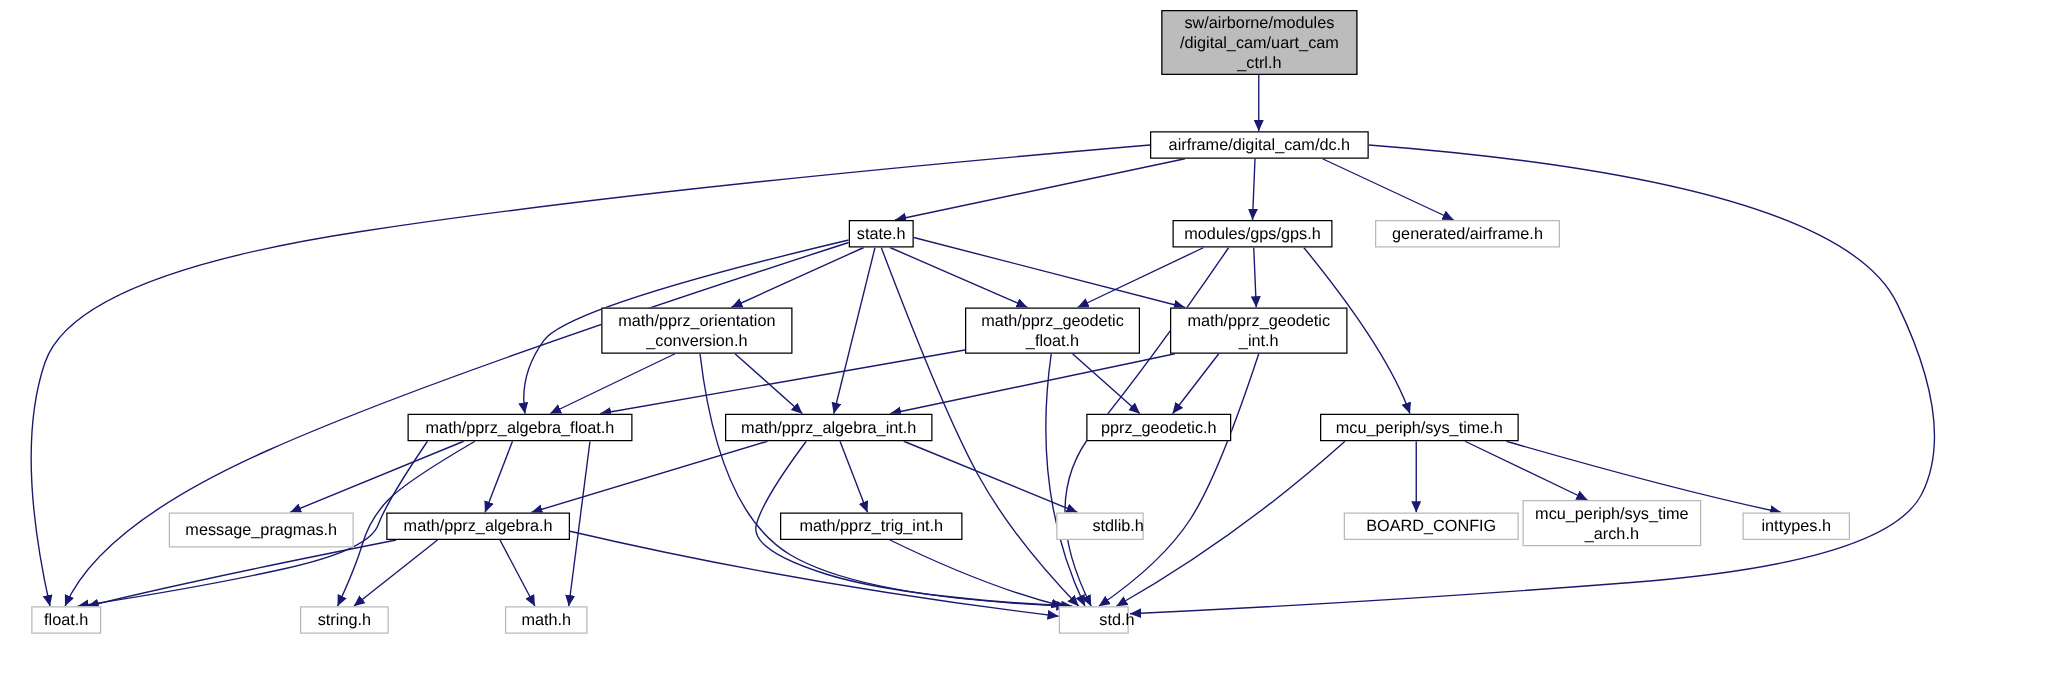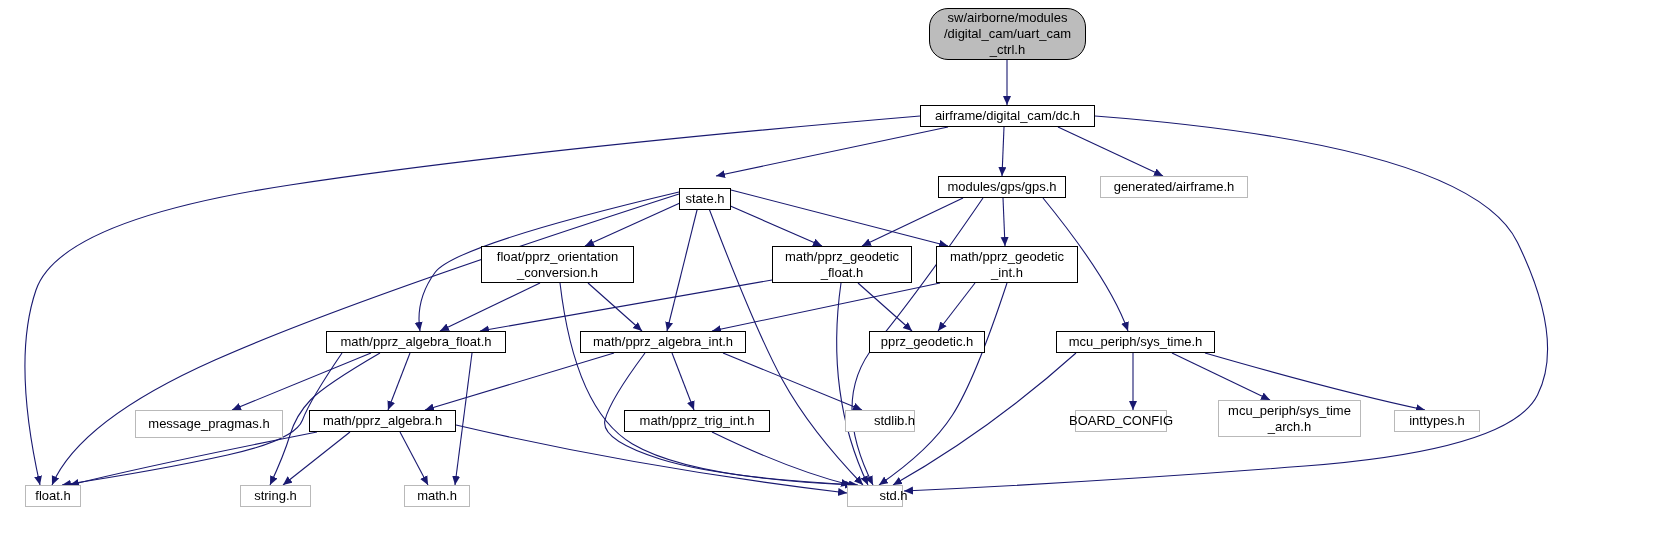--- a/index.html
+++ b/index.html
@@ -78,42 +78,42 @@
       <path class="edge" d="M 350,432 L 283,485" marker-end="url(#arrow)"></path>
       <path class="edge" d="M 400,432 L 428,485" marker-end="url(#arrow)"></path>
       <path class="edge" d="M 456,425 Q 640,468 847,493" marker-end="url(#arrow)"></path>
       <path class="edge" d="M 712,432 Q 790,470 850,485" marker-end="url(#arrow)"></path>
       <path class="edge" d="M 1133,353 L 1133,410" marker-end="url(#arrow)"></path>
       <path class="edge" d="M 1172,353 L 1270,400" marker-end="url(#arrow)"></path>
       <path class="edge" d="M 1205,353 Q 1340,392 1425,410" marker-end="url(#arrow)"></path>
       <path class="edge" d="M 1076,353 Q 990,430 893,485" marker-end="url(#arrow)"></path>
     </svg>
   <div id="nodes">
-      <div class="node root" style="left: 929px; top: 8px; width: 157px; height: 52px; border-radius: 19px;">sw/airborne/modules
+      <div class="node root" style="left: 929px; top: 8px; width: 157px; height: 52px;">sw/airborne/modules
 /digital_cam/uart_cam
 _ctrl.h</div>
       <div class="node linked" style="left: 920px; top: 105px; width: 175px; height: 22px;">airframe/digital_cam/dc.h</div>
-      <div class="node linked" style="left: 679px; top: 188px; width: 52px; height: 22px;">state.h</div>
+      <div class="node linked" style="left: 679px; top: 176px; width: 52px; height: 22px;">state.h</div>
       <div class="node linked" style="left: 938px; top: 176px; width: 128px; height: 22px;">modules/gps/gps.h</div>
       <div class="node external" style="left: 1100px; top: 176px; width: 148px; height: 22px;">generated/airframe.h</div>
-      <div class="node linked" style="left: 481px; top: 246px; width: 153px; height: 37px;">float/pprz_orientation
+      <div class="node linked" style="left: 481px; top: 246px; width: 153px; height: 37px;">math/pprz_orientation
 _conversion.h</div>
       <div class="node linked" style="left: 772px; top: 246px; width: 140px; height: 37px;">math/pprz_geodetic
 _float.h</div>
       <div class="node linked" style="left: 936px; top: 246px; width: 142px; height: 37px;">math/pprz_geodetic
 _int.h</div>
       <div class="node linked" style="left: 326px; top: 331px; width: 180px; height: 22px;">math/pprz_algebra_float.h</div>
       <div class="node linked" style="left: 580px; top: 331px; width: 166px; height: 22px;">math/pprz_algebra_int.h</div>
       <div class="node linked" style="left: 869px; top: 331px; width: 116px; height: 22px;">pprz_geodetic.h</div>
       <div class="node linked" style="left: 1056px; top: 331px; width: 159px; height: 22px;">mcu_periph/sys_time.h</div>
       <div class="node external" style="left: 135px; top: 410px; width: 148px; height: 28px;">message_pragmas.h</div>
       <div class="node linked" style="left: 309px; top: 410px; width: 147px; height: 22px;">math/pprz_algebra.h</div>
       <div class="node linked" style="left: 624px; top: 410px; width: 146px; height: 22px;">math/pprz_trig_int.h</div>
       <div class="node external" style="left: 845px; top: 410px; width: 70px; height: 22px; padding-left: 32px;">stdlib.h</div>
-      <div class="node external" style="left: 1075px; top: 410px; width: 92px; height: 22px;">BOARD_CONFIG</div>
+      <div class="node external" style="left: 1075px; top: 410px; width: 140px; height: 22px;">BOARD_CONFIG</div>
       <div class="node external" style="left: 1218px; top: 400px; width: 143px; height: 37px;">mcu_periph/sys_time
 _arch.h</div>
       <div class="node external" style="left: 1394px; top: 410px; width: 86px; height: 22px;">inttypes.h</div>
       <div class="node external" style="left: 25px; top: 485px; width: 56px; height: 22px;">float.h</div>
       <div class="node external" style="left: 240px; top: 485px; width: 71px; height: 22px;">string.h</div>
       <div class="node external" style="left: 404px; top: 485px; width: 66px; height: 22px;">math.h</div>
       <div class="node external" style="left: 847px; top: 485px; width: 56px; height: 22px; padding-left: 40px;">std.h</div>
     </div>
 </div>
 

